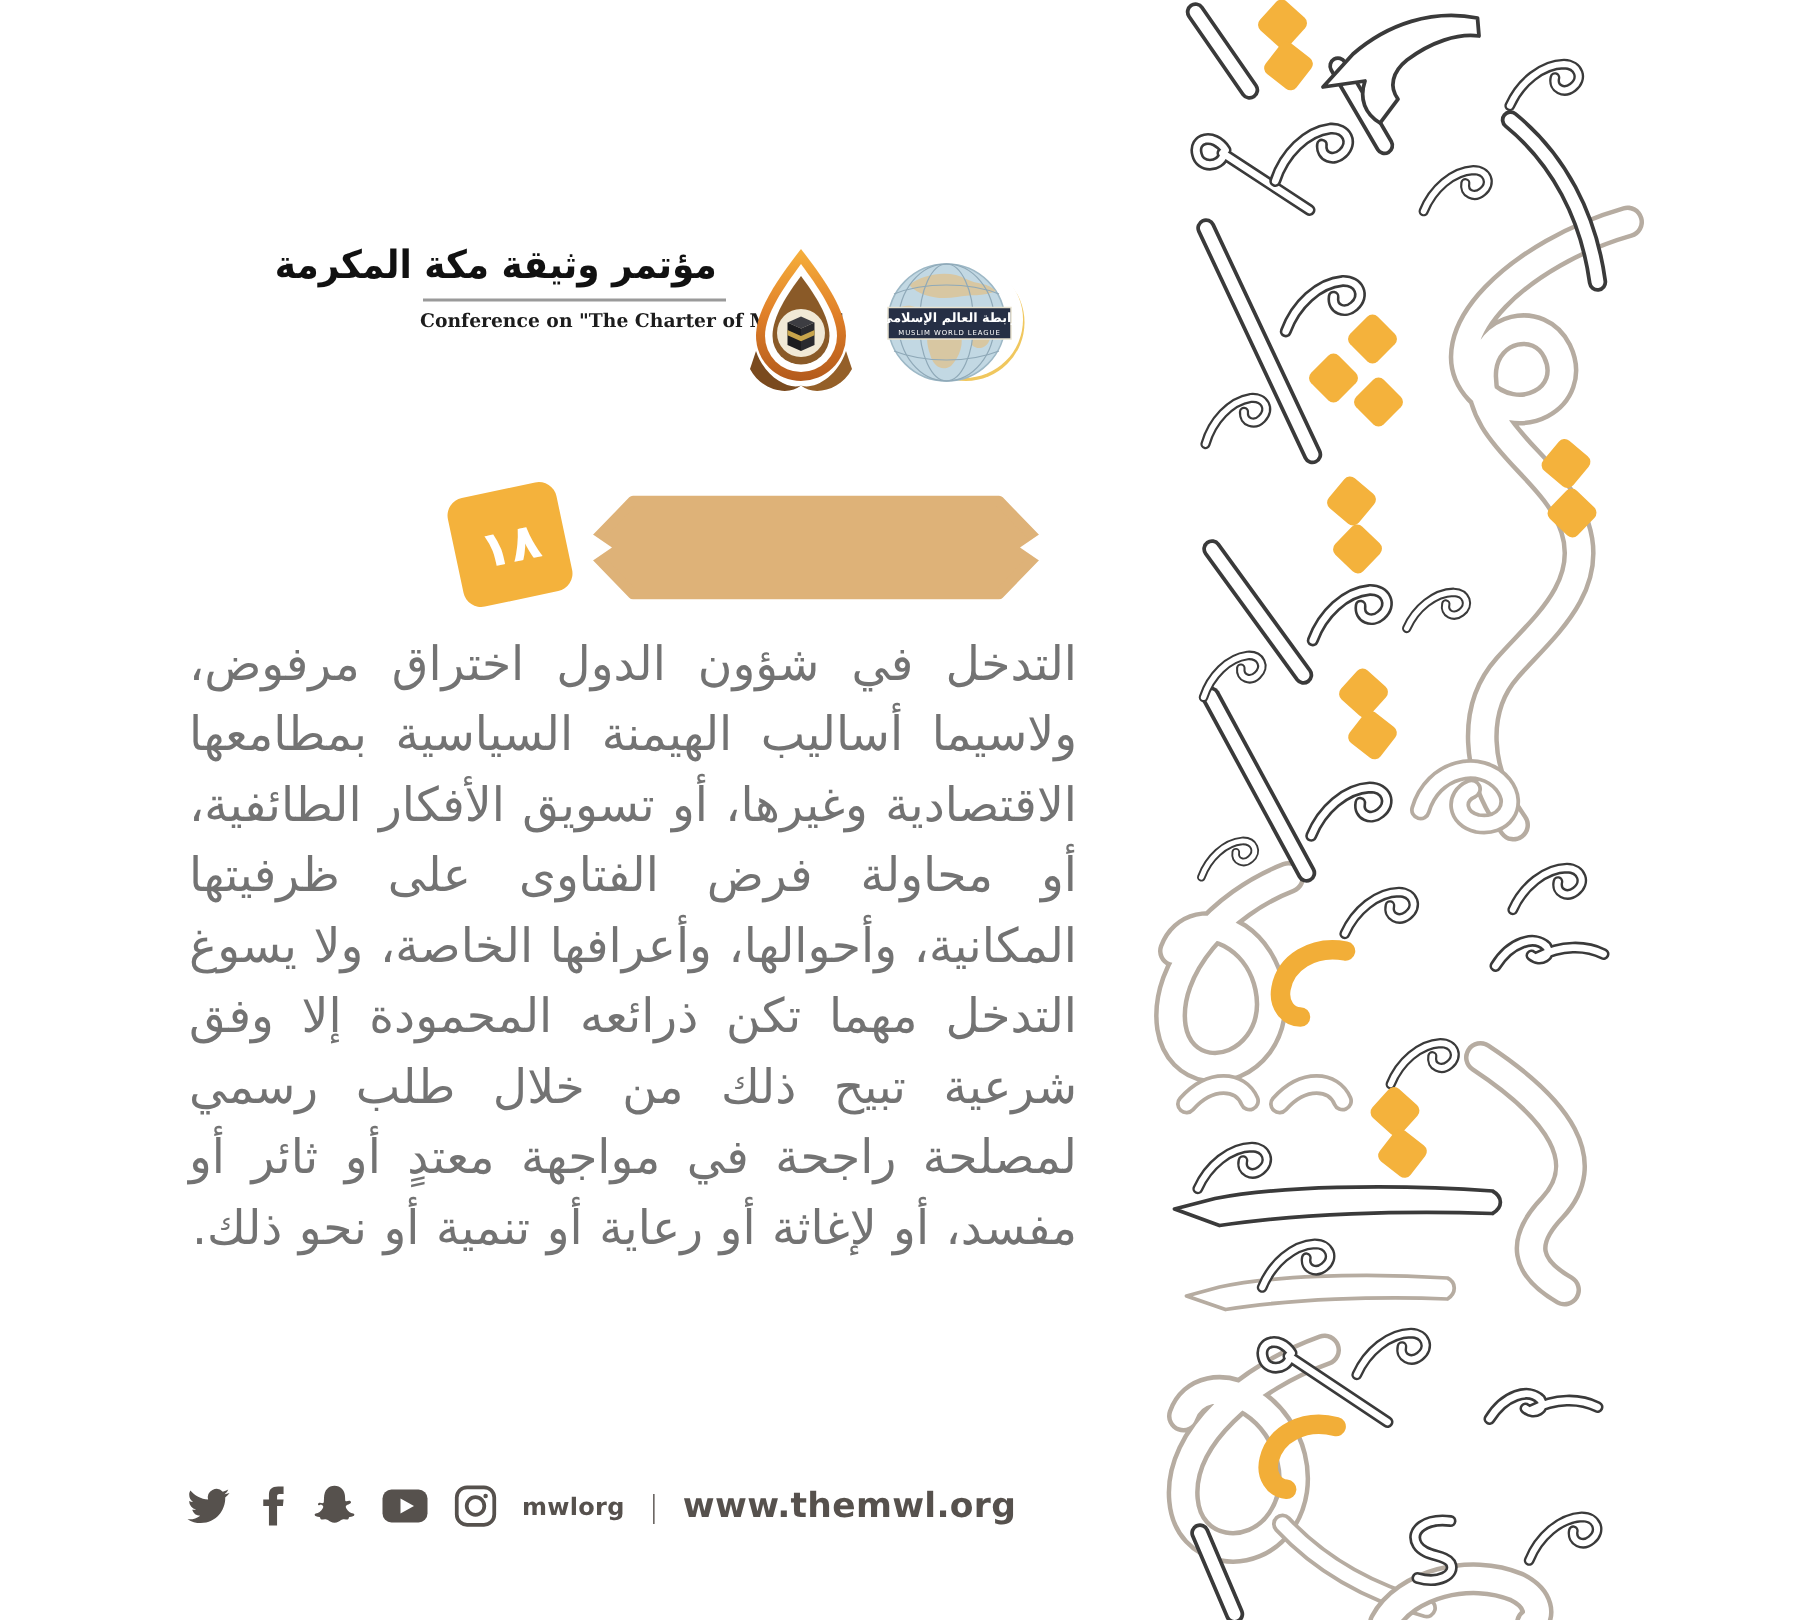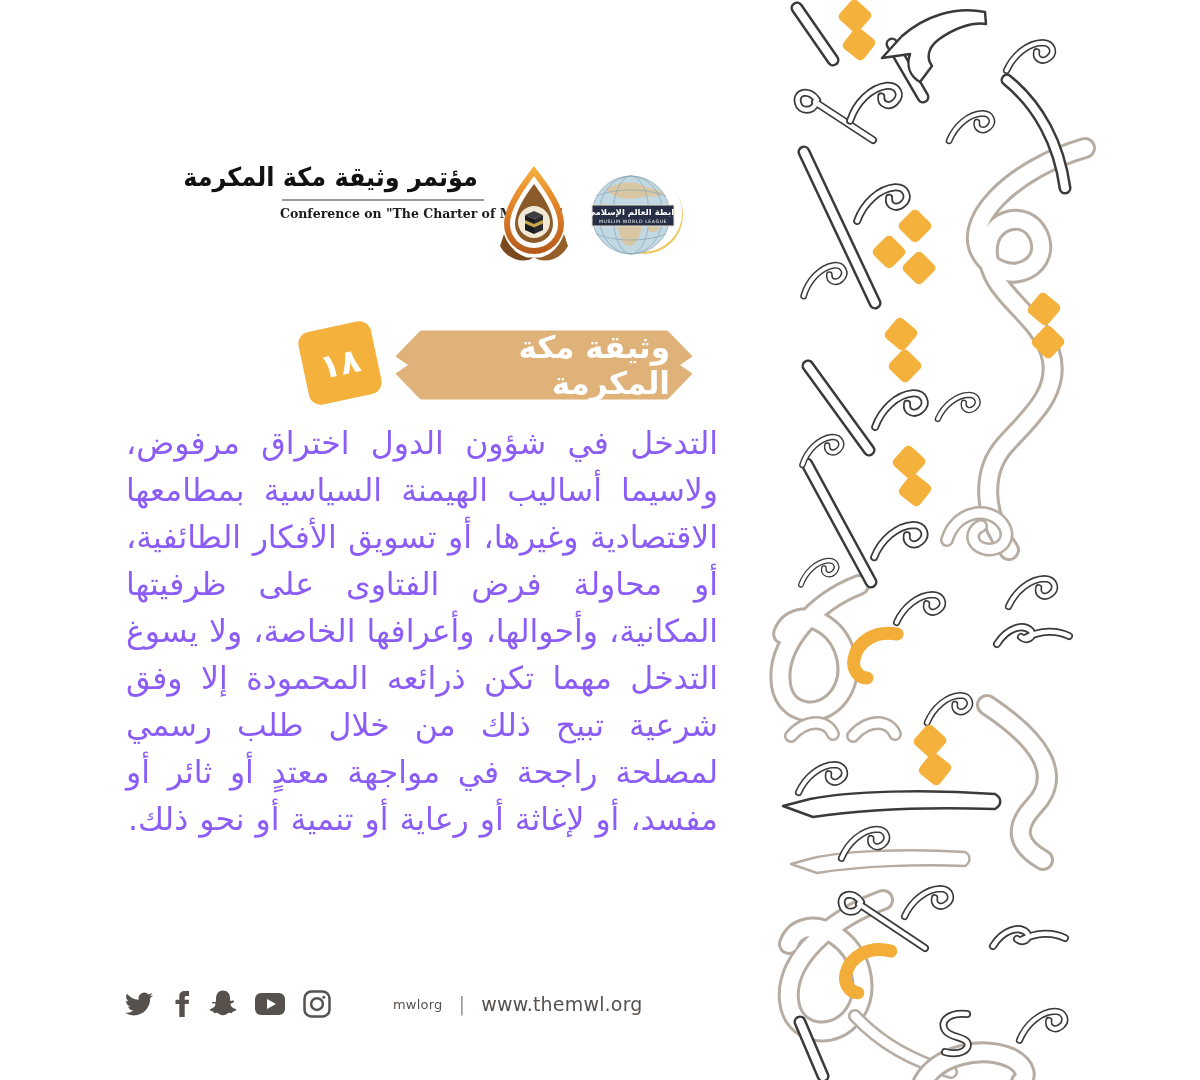--- a/index.html
+++ b/index.html
@@ -41,31 +41,31 @@
                   display:flex; align-items:center; justify-content:center;
                   color:#fff; font-size:31px; font-weight:bold; direction:rtl; }
   .num-badge { position:absolute; left:303px; top:326px; width:74px; height:74px;
                background:#f4b23c; border-radius:12px; transform:rotate(-12deg);
                display:flex; align-items:center; justify-content:center;
                color:#fff; font-size:33px; font-weight:bold; }
 
   
   .article { position:absolute; left:126px; top:420px; width:592px;
              direction:rtl; text-align:justify; text-align-last:right;
-             font-size:31.5px; line-height:47px; color:#8b5cf6; font-weight:500;
+             font-size:31.5px; line-height:47px; color:#737373; font-weight:500;
              letter-spacing:0; word-spacing:1px; }
 
   
   .footer { position:absolute; left:122px; top:982px; height:44px;
             display:flex; align-items:center; color:#56514d; }
   .soc { display:flex; align-items:center; gap:13px; }
   .soc svg { display:block; }
-  .footer .handle { margin-left:61px; font-size:13px; font-weight:400; letter-spacing:.2px; }
+  .footer .handle { margin-left:16px; font-size:16px; font-weight:700; letter-spacing:.2px; }
   .footer .sep { margin:0 16px; font-size:20px; color:#56514d; font-weight:300; }
-  .footer .site { font-size:19px; font-weight:400; letter-spacing:.2px; }
+  .footer .site { font-size:23px; font-weight:700; letter-spacing:.2px; }
 </style>
 </head>
 <body>
 
 <div class="canvas">
 
   <svg class="decor-band" viewBox="0 0 445 1080" aria-hidden="true">
     <defs>
       <path id="hk" d="M2 30 C 12 14, 30 3, 46 5 C 57 7, 59 18, 50 23 C 43 27, 35 22, 38 14" fill="none"></path>
       <path id="zz" d="M2 22 C 12 6, 28 1, 36 9 C 40 15, 32 20, 26 15 M 30 16 C 46 8, 62 8, 74 14" fill="none"></path>
@@ -280,21 +280,20 @@
       <text x="47" y="51" text-anchor="middle" font-size="4.6" fill="#fff" letter-spacing="0.6">MUSLIM WORLD LEAGUE</text>
     </g>
   </svg>
 
   <div class="banner-wrap">
     <svg width="312" height="70" viewBox="0 0 312 70">
       <path d="M34 4 H278 L308 35 L278 66 H34 L4 35 Z" fill="#deb278" stroke="#deb278" stroke-width="7" stroke-linejoin="round"></path>
       <path d="M-2 20 L20 35 L-2 50 Z" fill="#ffffff"></path>
       <path d="M314 20 L292 35 L314 50 Z" fill="#ffffff"></path>
     </svg>
-    <div class="banner-label">وثيقة مكة المكرمة</div>
   </div>
   <div class="num-badge">
     <span>١٨</span>
   </div>
 
   <p class="article">التدخل في شؤون الدول اختراق مرفوض، ولاسيما أساليب الهيمنة السياسية بمطامعها الاقتصادية وغيرها، أو تسويق الأفكار الطائفية، أو محاولة فرض الفتاوى على ظرفيتها المكانية، وأحوالها، وأعرافها الخاصة، ولا يسوغ التدخل مهما تكن ذرائعه المحمودة إلا وفق شرعية تبيح ذلك من خلال طلب رسمي لمصلحة راجحة في مواجهة معتدٍ أو ثائر أو مفسد، أو لإغاثة أو رعاية أو تنمية أو نحو ذلك.</p>
 
   <div class="footer">
     <div class="soc">
       <svg width="34" height="28" viewBox="0 0 24 24" fill="#56514d">

